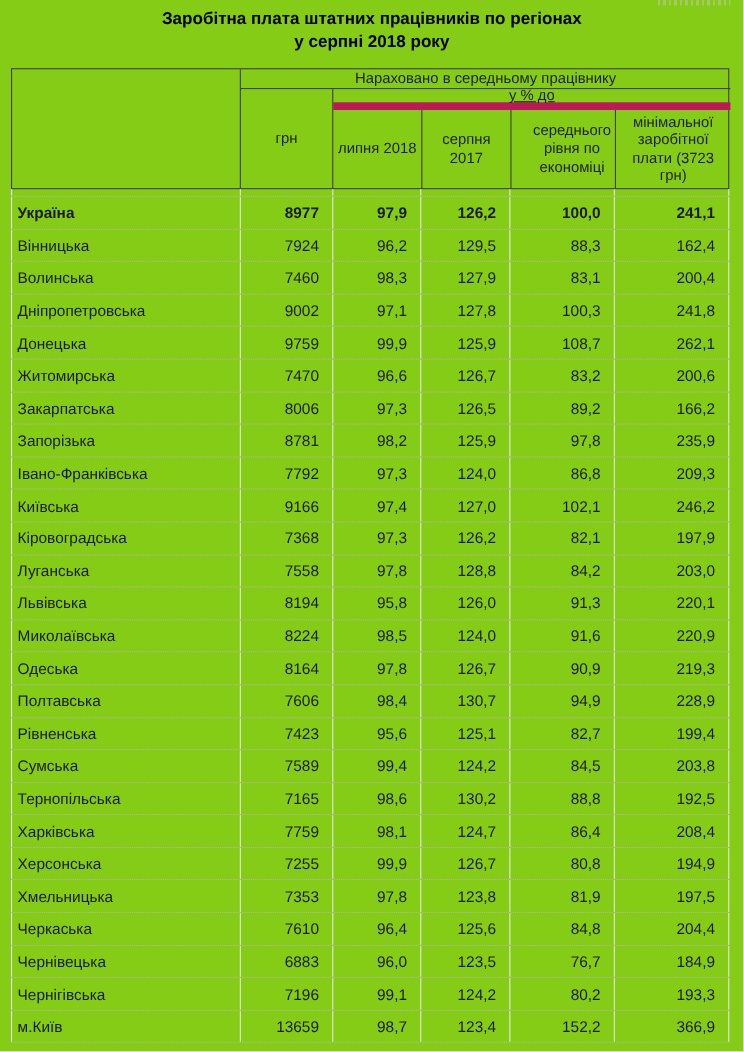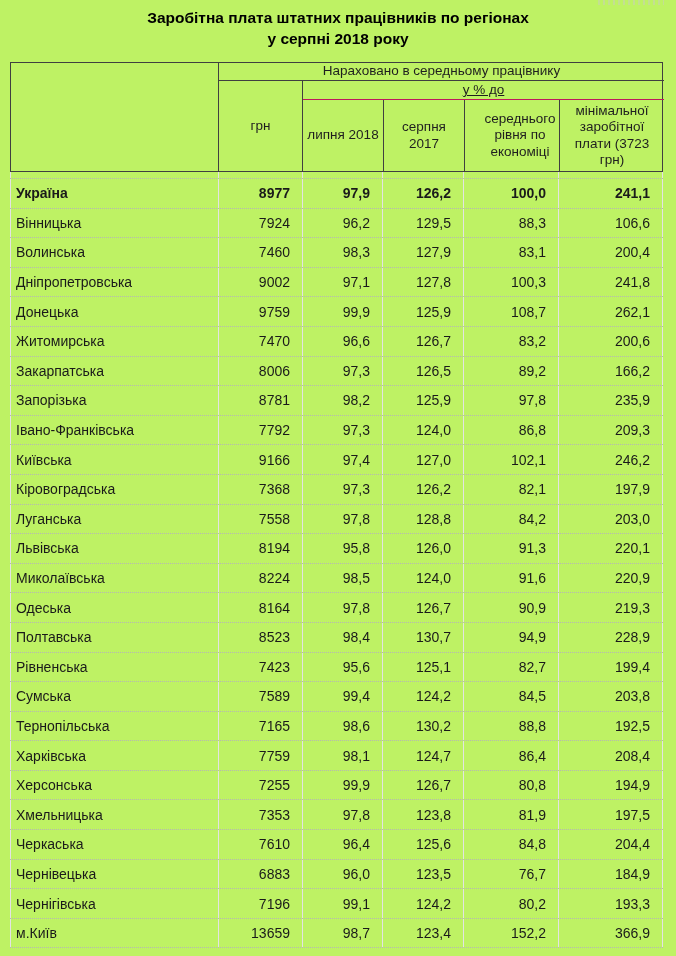--- a/index.html
+++ b/index.html
@@ -4,21 +4,21 @@
 <style>
   * { margin: 0; padding: 0; box-sizing: border-box; }
   html, body { background: #ffffff; }
   body {
     width: 676px; height: 956px;
     font-family: "Liberation Sans", "DejaVu Sans", sans-serif;
     color: #1a1a1a;
     overflow: hidden;
     position: relative;
   }
-  .page { width: 676px; height: 956px; position: relative; background: #bef264; }
+  .page { width: 676px; height: 956px; position: relative; background: #84cc16; }
 
   
   .artifact {
     position: absolute; top: 0; left: 598px; width: 66px; height: 5px;
     background: repeating-linear-gradient(90deg, #c9c9c9 0 2px, transparent 2px 5px);
     opacity: .45;
   }
 
   .title { text-align: center; padding-top: 7px; font-weight: bold; font-size: 15.5px; line-height: 21px; color: #000; }
 
@@ -30,21 +30,21 @@
     grid-template-columns: 208px 84px 80px 81px 95px 105px;
     grid-template-rows: 18px 19px 71px;
     border: 1px solid #404040;
     font-size: 13.5px;
     color: #1f1f1f;
   }
   .hcell { display: flex; align-items: center; justify-content: center; text-align: center; line-height: 16.5px; padding: 0 4px; }
   .h-empty  { grid-area: 1 / 1 / 4 / 2; border-right: 1px solid #404040; }
   .h-group  { grid-area: 1 / 2 / 2 / 7; border-bottom: 1px solid #404040; }
   .h-uah    { grid-area: 2 / 2 / 4 / 3; border-right: 1px solid #404040; }
-  .h-pct    { grid-area: 2 / 3 / 3 / 7; border-bottom: 1px solid #be185d; text-decoration: underline; }
+  .h-pct    { grid-area: 2 / 3 / 3 / 7; border-bottom: 7px solid #be185d; text-decoration: underline; }
   .h-c1     { grid-area: 3 / 3 / 4 / 4; }
   .h-c2     { grid-area: 3 / 4 / 4 / 5; border-left: 1px solid #404040; }
   .h-c3     { grid-area: 3 / 5 / 4 / 6; border-left: 1px solid #404040; padding-left: 20px; }
   .h-c4     { grid-area: 3 / 6 / 4 / 7; border-left: 1px solid #404040; }
 
   
   .tbody { width: 653px; font-size: 14px; }
   .trow {
     display: grid;
     grid-template-columns: 208px 84px 80px 81px 95px 105px;
@@ -99,21 +99,21 @@
           <div class="cell c-num">126,2</div>
           <div class="cell c-num">100,0</div>
           <div class="cell c-num">241,1</div>
         </div>
         <div class="trow">
           <div class="cell c-region">Вінницька</div>
           <div class="cell c-num">7924</div>
           <div class="cell c-num">96,2</div>
           <div class="cell c-num">129,5</div>
           <div class="cell c-num">88,3</div>
-          <div class="cell c-num">106,6</div>
+          <div class="cell c-num">162,4</div>
         </div>
         <div class="trow">
           <div class="cell c-region">Волинська</div>
           <div class="cell c-num">7460</div>
           <div class="cell c-num">98,3</div>
           <div class="cell c-num">127,9</div>
           <div class="cell c-num">83,1</div>
           <div class="cell c-num">200,4</div>
         </div>
         <div class="trow">
@@ -207,21 +207,21 @@
         <div class="trow">
           <div class="cell c-region">Одеська</div>
           <div class="cell c-num">8164</div>
           <div class="cell c-num">97,8</div>
           <div class="cell c-num">126,7</div>
           <div class="cell c-num">90,9</div>
           <div class="cell c-num">219,3</div>
         </div>
         <div class="trow">
           <div class="cell c-region">Полтавська</div>
-          <div class="cell c-num">8523</div>
+          <div class="cell c-num">7606</div>
           <div class="cell c-num">98,4</div>
           <div class="cell c-num">130,7</div>
           <div class="cell c-num">94,9</div>
           <div class="cell c-num">228,9</div>
         </div>
         <div class="trow">
           <div class="cell c-region">Рівненська</div>
           <div class="cell c-num">7423</div>
           <div class="cell c-num">95,6</div>
           <div class="cell c-num">125,1</div>

